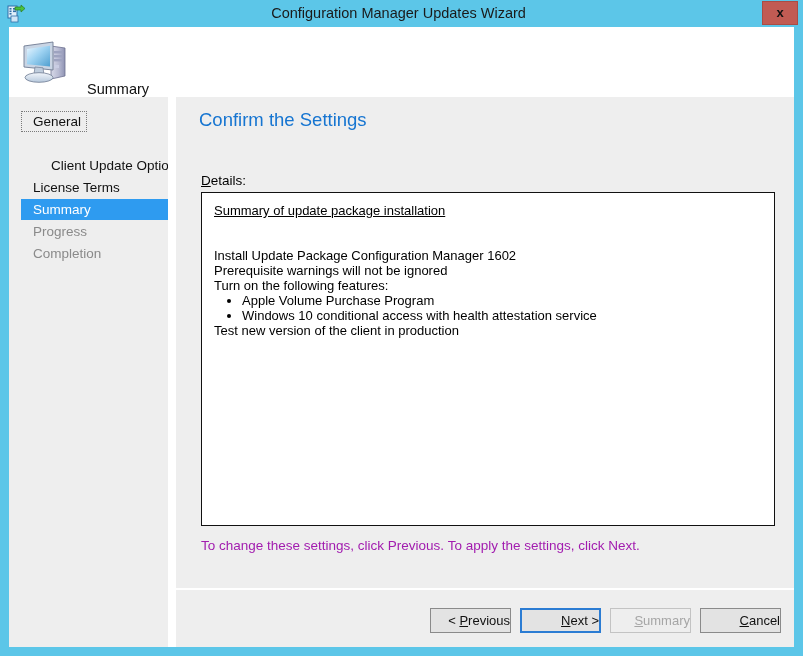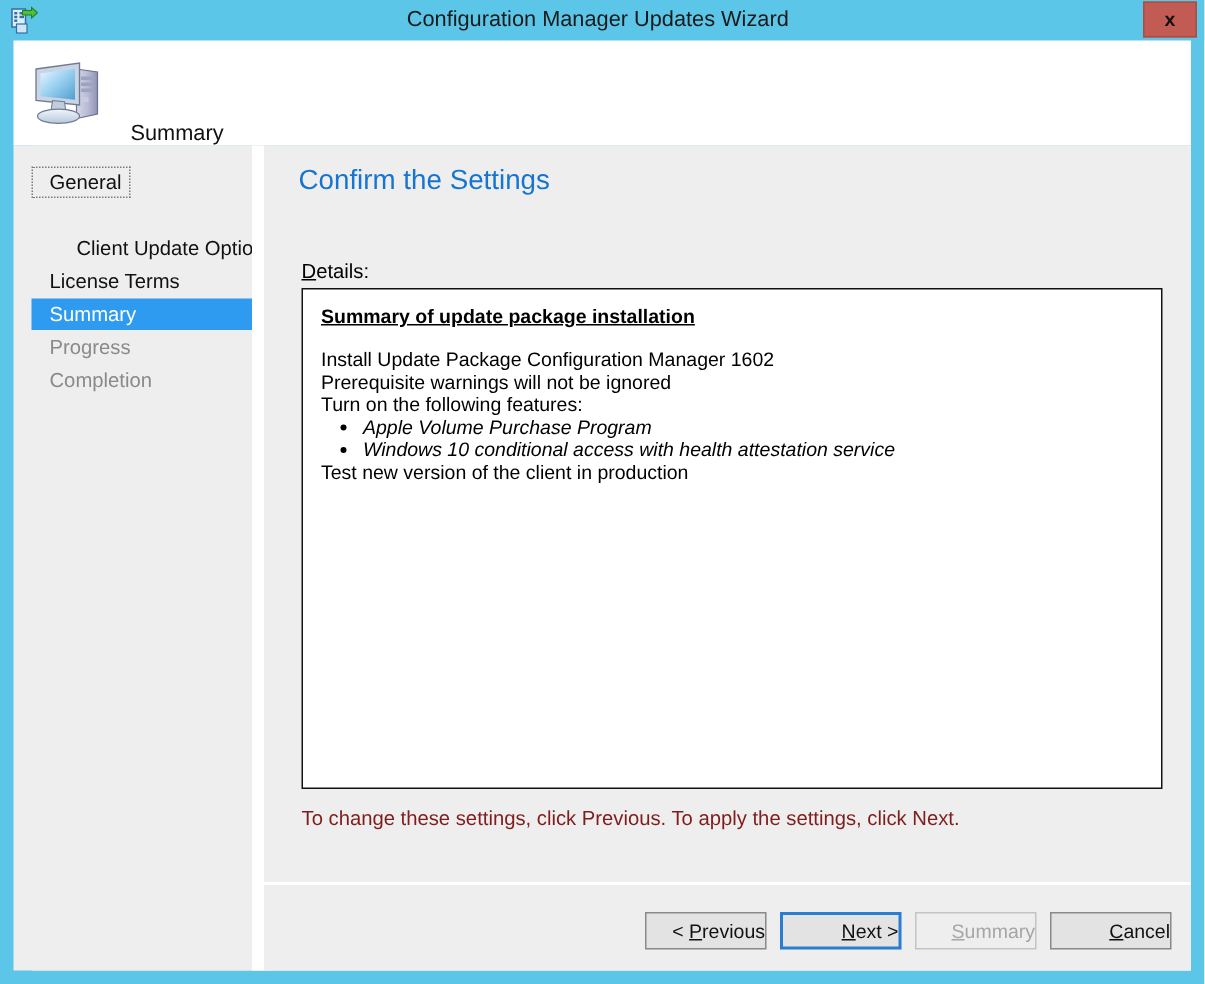--- a/index.html
+++ b/index.html
@@ -170,38 +170,38 @@
     box-sizing: border-box;
     overflow: auto;
   }
   #details-inner {
     padding: 10px 12px 8px 12px;
     font-size: 13px;
     color: #000;
     line-height: 15px;
   }
   #summary-title {
-    font-weight: bold;
+    font-weight: normal;
     text-decoration: underline;
     font-size: 13px;
-    margin-bottom: 14px;
+    margin-bottom: 30px;
   }
   .detail-line { white-space: nowrap; }
   ul.detail-bullets {
     margin: 0;
     padding-left: 28px;
     list-style-type: disc;
   }
-  ul.detail-bullets li { white-space: nowrap; font-style: italic; }
+  ul.detail-bullets li { white-space: nowrap; }
 
   #footer-note {
     position: absolute;
     left: 25px; top: 441px;
     font-size: 13.5px;
-    color: #7f1d1d;
+    color: #a21caf;
     white-space: nowrap;
   }
 
   
   #button-separator {
     position: absolute;
     left: 167px; top: 491px;
     width: 618px;
     height: 2px;
     background: #ffffff;

